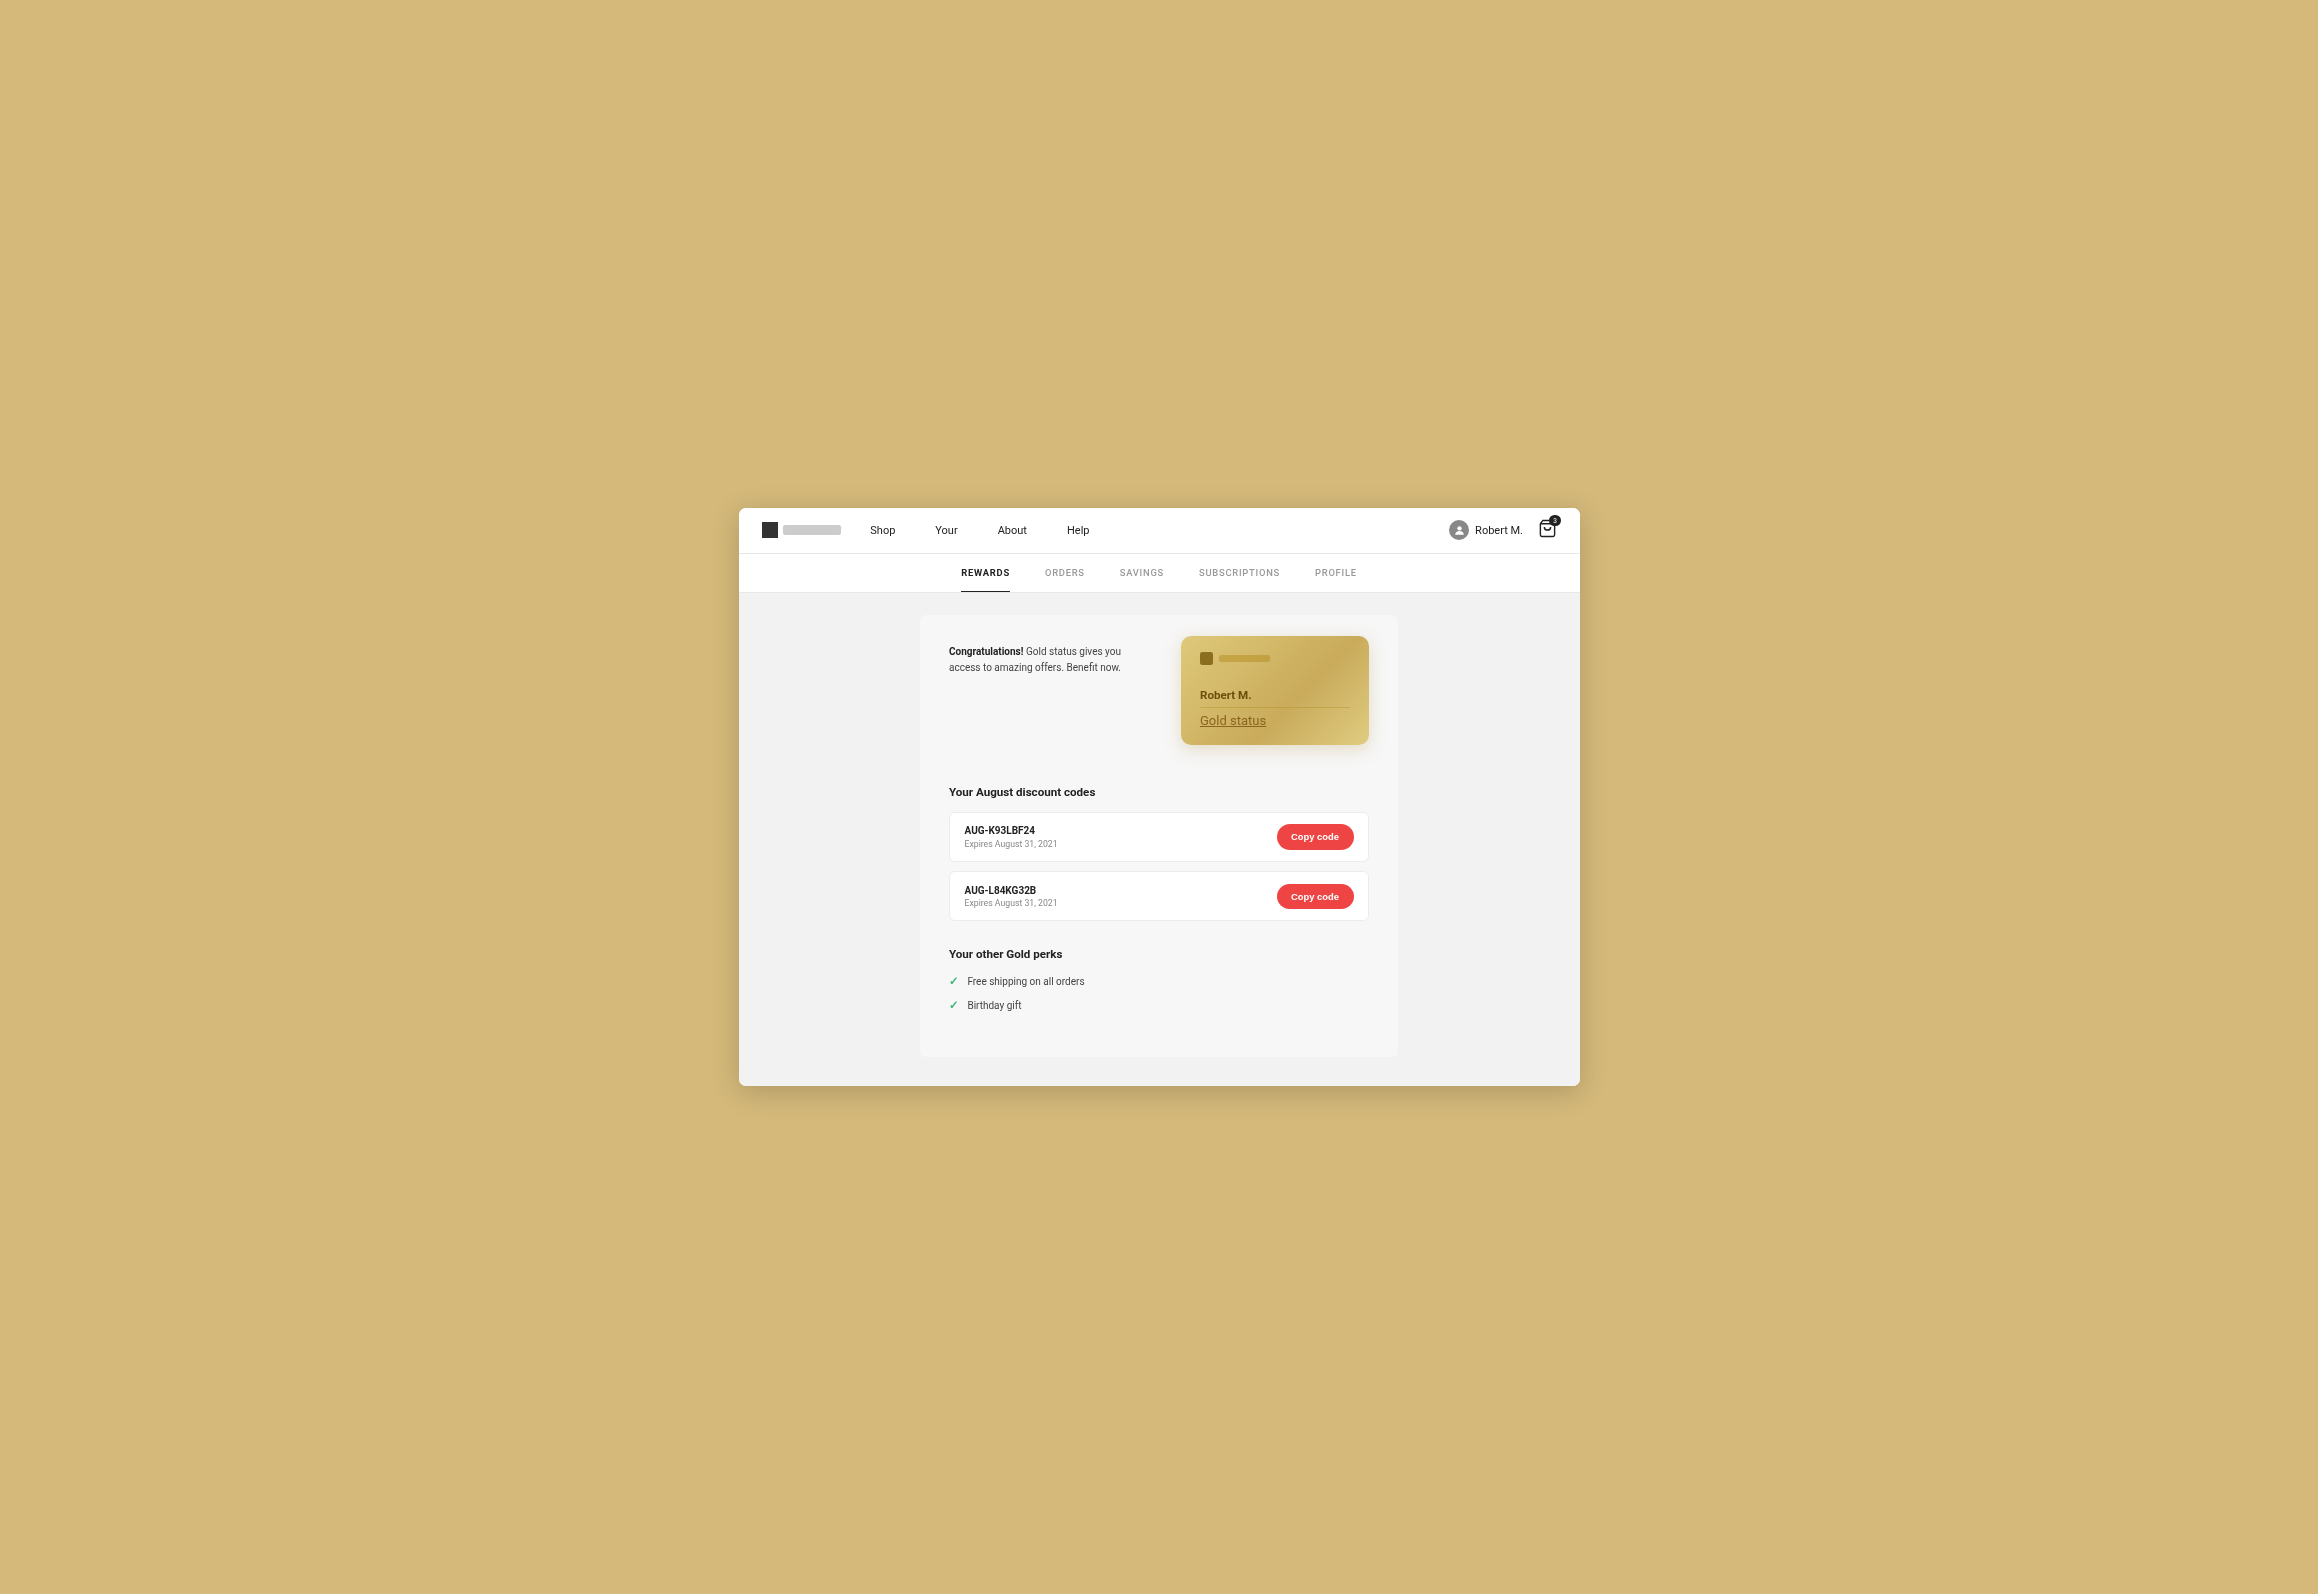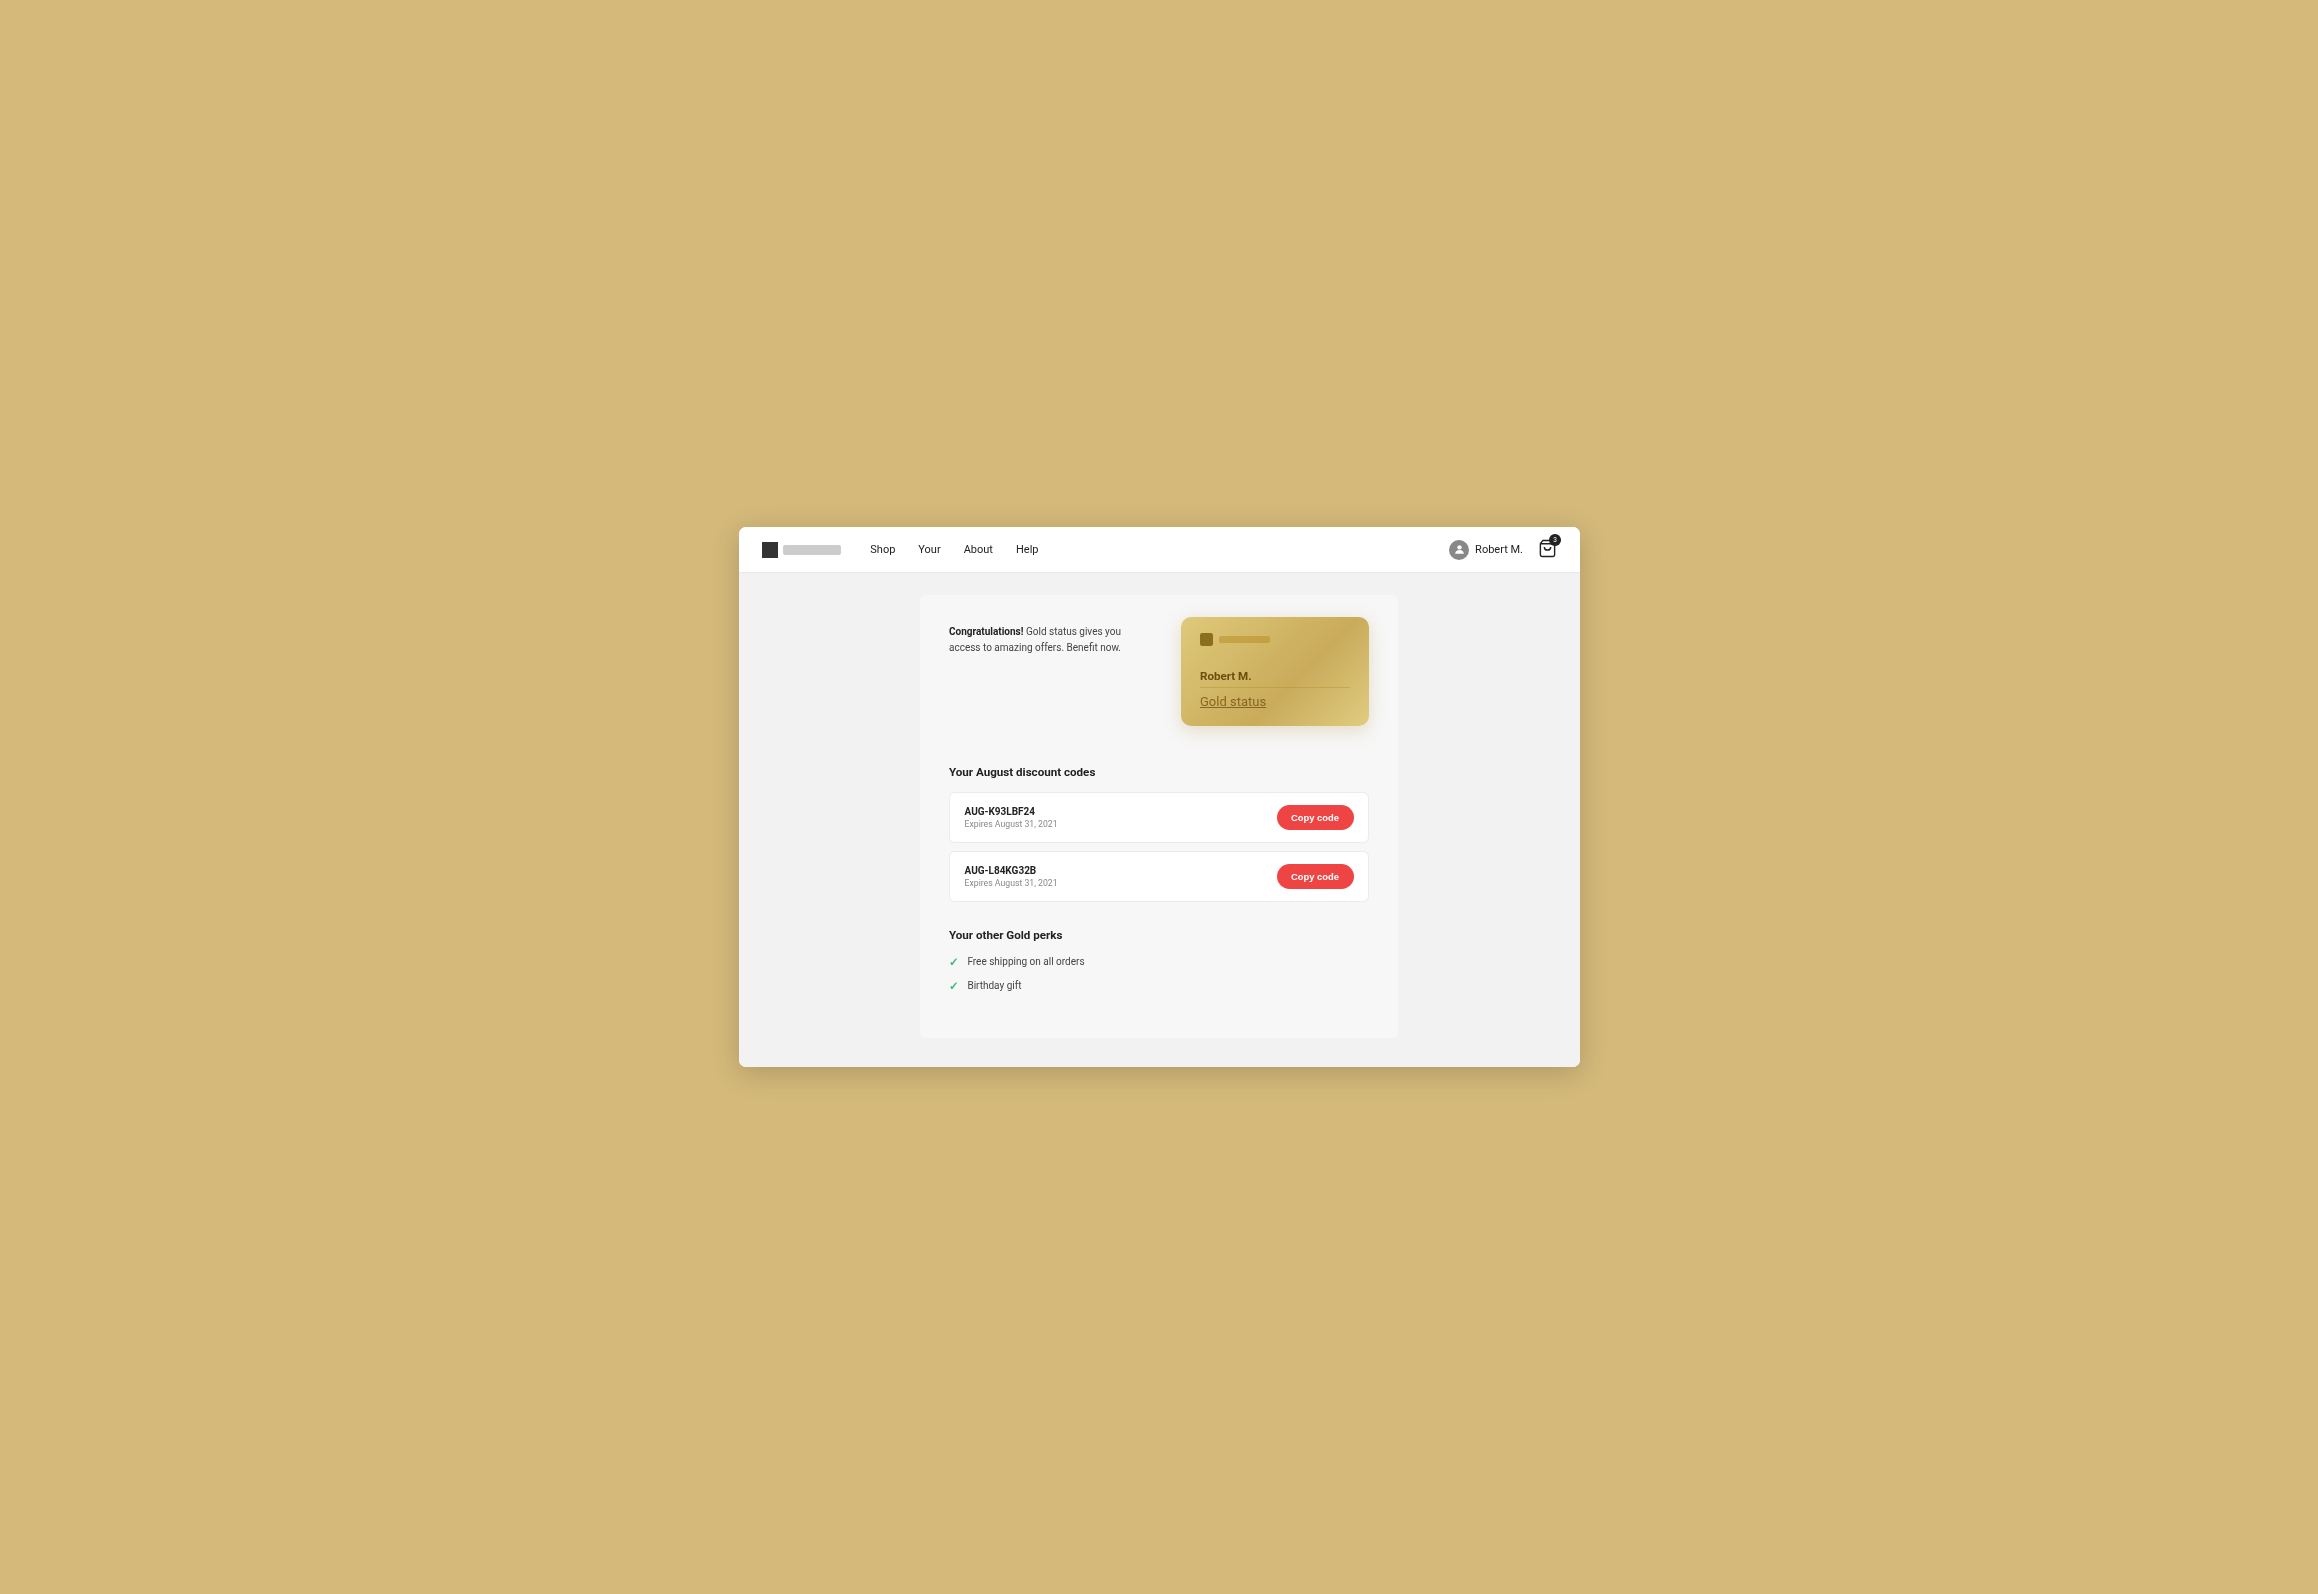--- a/index.html
+++ b/index.html
@@ -49,21 +49,21 @@
 
     .logo-text-blur {
       width: 58px;
       height: 10px;
       background: #ccc;
       border-radius: 2.2px;
     }
 
     .main-nav {
       display: flex;
-      gap: 23px;
+      gap: 40px;
       flex: 1;
     }
 
     .nav-item {
       font-size: 11px;
       color: #222;
       cursor: pointer;
       text-decoration: none;
     }
 
@@ -352,20 +352,27 @@
         <svg class="cart-icon-svg" viewBox="0 0 24 24" fill="none" stroke="#222" stroke-width="1.8">
           <path d="M6 2L3 6v14a2 2 0 002 2h14a2 2 0 002-2V6l-3-4z"></path>
           <line x1="3" y1="6" x2="21" y2="6"></line>
           <path d="M16 10a4 4 0 01-8 0"></path>
         </svg>
         <span class="cart-badge">3</span>
       </div>
     </div>
   </nav>
 
+  <div class="secondary-nav">
+    <div class="sec-tab active">REWARDS</div>
+    <div class="sec-tab">ORDERS</div>
+    <div class="sec-tab">SAVINGS</div>
+    <div class="sec-tab">SUBSCRIPTIONS</div>
+    <div class="sec-tab">PROFILE</div>
+  </div>
 
   <div class="page-bg">
     <div class="content-card">
 
       <div class="hero-section">
         <div class="hero-text">
           <p class="hero-body">
             <strong>Congratulations!</strong><span> Gold status gives you access to amazing offers. Benefit now.</span>
           </p>
         </div>

